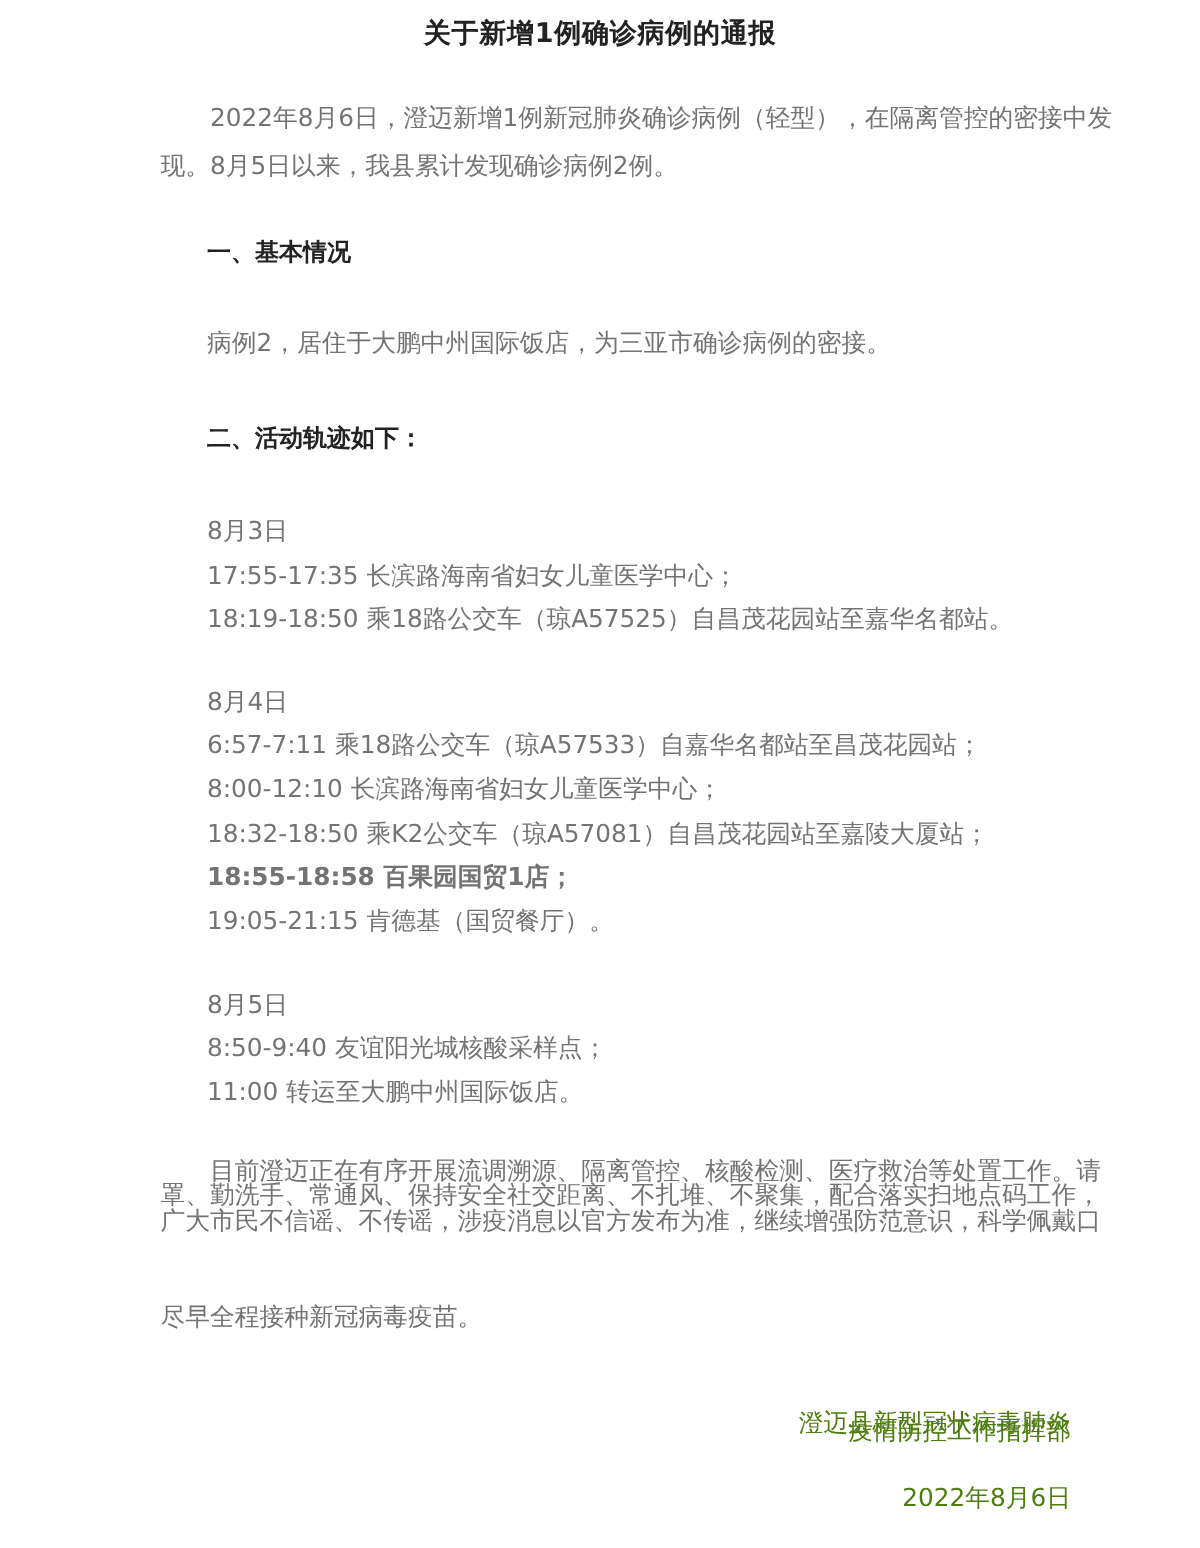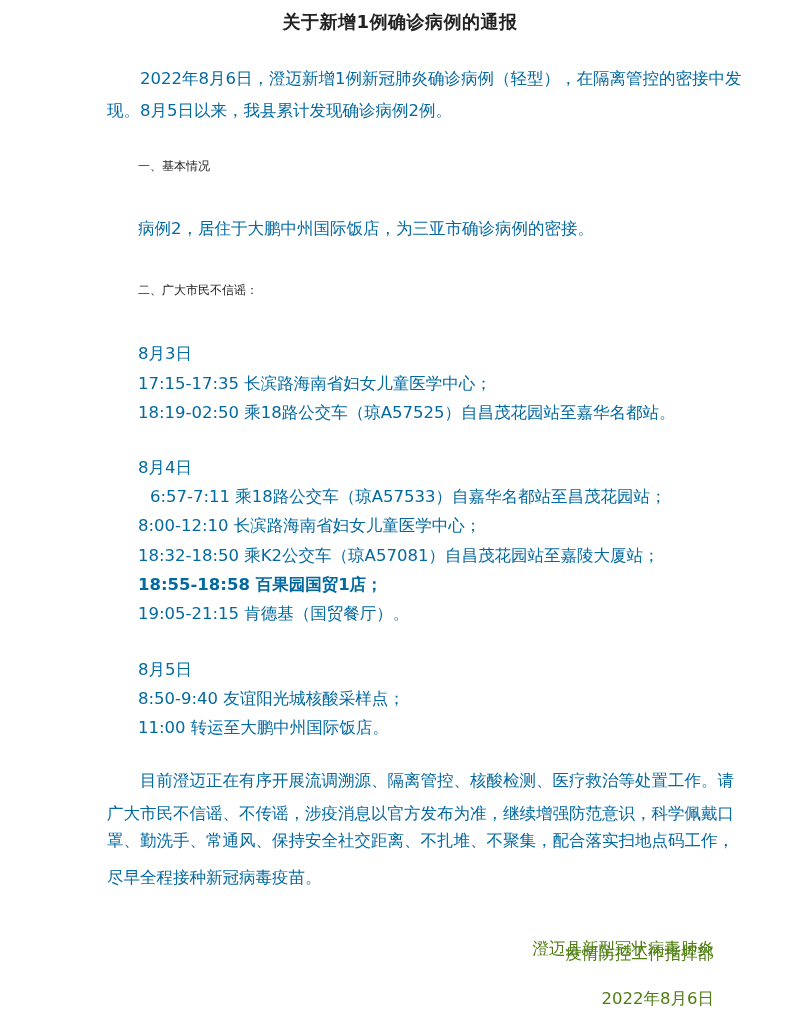--- a/index.html
+++ b/index.html
@@ -8,59 +8,59 @@
       font-family: "DejaVu Sans", "Liberation Sans", sans-serif;
       color: #333333;
     }
     .doc { position: absolute; left: 0; top: 0; width: 800px; }
     .title {
       position: absolute; left: 0; width: 800px; top: 10px;
       text-align: center; font-size: 18px; font-weight: bold; color: #222222;
       letter-spacing: 0.5px;
     }
     .heading {
-      position: absolute; left: 138px; font-size: 12px; font-weight: normal; color: #222222;
+      position: absolute; left: 138px; font-size: 16px; font-weight: bold; color: #222222;
     }
     .line {
-      position: absolute; left: 138px; font-size: 16.5px; color: #0369a1; white-space: nowrap;
+      position: absolute; left: 138px; font-size: 16.5px; color: #737373; white-space: nowrap;
     }
     .sig {
       position: absolute; right: 86px; font-size: 16.5px; color: #4d7c0f; text-align: right; white-space: nowrap;
     }
   </style>
 </head>
 <body>
 
 <div class="doc">
   <div class="title">关于新增1例确诊病例的通报</div>
 
   <div class="line" style="left:140px; top:68px;">2022年8月6日，澄迈新增1例新冠肺炎确诊病例（轻型），在隔离管控的密接中发</div>
   <div class="line" style="left:107px; top:100px;">现。8月5日以来，我县累计发现确诊病例2例。</div>
 
   <div class="heading" style="top:158px;">一、基本情况</div>
   <div class="line" style="top:218px;">病例2，居住于大鹏中州国际饭店，为三亚市确诊病例的密接。</div>
 
-  <div class="heading" style="top:282px;">二、广大市民不信谣：</div>
+  <div class="heading" style="top:282px;">二、活动轨迹如下：</div>
 
   <div class="line" style="top:343px;">8月3日</div>
-  <div class="line" style="top:373px;">17:15-17:35 长滨路海南省妇女儿童医学中心；</div>
-  <div class="line" style="top:402px;">18:19-02:50 乘18路公交车（琼A57525）自昌茂花园站至嘉华名都站。</div>
+  <div class="line" style="top:373px;">17:55-17:35 长滨路海南省妇女儿童医学中心；</div>
+  <div class="line" style="top:402px;">18:19-18:50 乘18路公交车（琼A57525）自昌茂花园站至嘉华名都站。</div>
 
   <div class="line" style="top:457px;">8月4日</div>
-  <div class="line" style="top:486px;margin-left:12px;">6:57-7:11 乘18路公交车（琼A57533）自嘉华名都站至昌茂花园站；</div>
+  <div class="line" style="top:486px;">6:57-7:11 乘18路公交车（琼A57533）自嘉华名都站至昌茂花园站；</div>
   <div class="line" style="top:515px;">8:00-12:10 长滨路海南省妇女儿童医学中心；</div>
   <div class="line" style="top:545px;">18:32-18:50 乘K2公交车（琼A57081）自昌茂花园站至嘉陵大厦站；</div>
   <div class="line" style="top:574px;font-weight:bold;">18:55-18:58 百果园国贸1店；</div>
   <div class="line" style="top:603px;">19:05-21:15 肯德基（国贸餐厅）。</div>
 
   <div class="line" style="top:659px;">8月5日</div>
   <div class="line" style="top:688px;">8:50-9:40 友谊阳光城核酸采样点；</div>
   <div class="line" style="top:717px;text-align:center;">11:00 转运至大鹏中州国际饭店。</div>
 
   <div class="line" style="left:140px; top:770px;">目前澄迈正在有序开展流调溯源、隔离管控、核酸检测、医疗救治等处置工作。请</div>
   <div class="line" style="left:107px; top:803px;">广大市民不信谣、不传谣，涉疫消息以官方发布为准，继续增强防范意识，科学佩戴口</div>
-  <div class="line" style="left:107px; top:830px;">罩、勤洗手、常通风、保持安全社交距离、不扎堆、不聚集，配合落实扫地点码工作，</div>
+  <div class="line" style="left:107px; top:786px;">罩、勤洗手、常通风、保持安全社交距离、不扎堆、不聚集，配合落实扫地点码工作，</div>
   <div class="line" style="left:107px; top:867px;">尽早全程接种新冠病毒疫苗。</div>
 
   <div class="sig" style="top:938px;">澄迈县新型冠状病毒肺炎</div>
   <div class="sig" style="top:943px;">疫情防控工作指挥部</div>
   <div class="sig" style="top:988px;">2022年8月6日</div>
 </div>
 
 </body></html>

